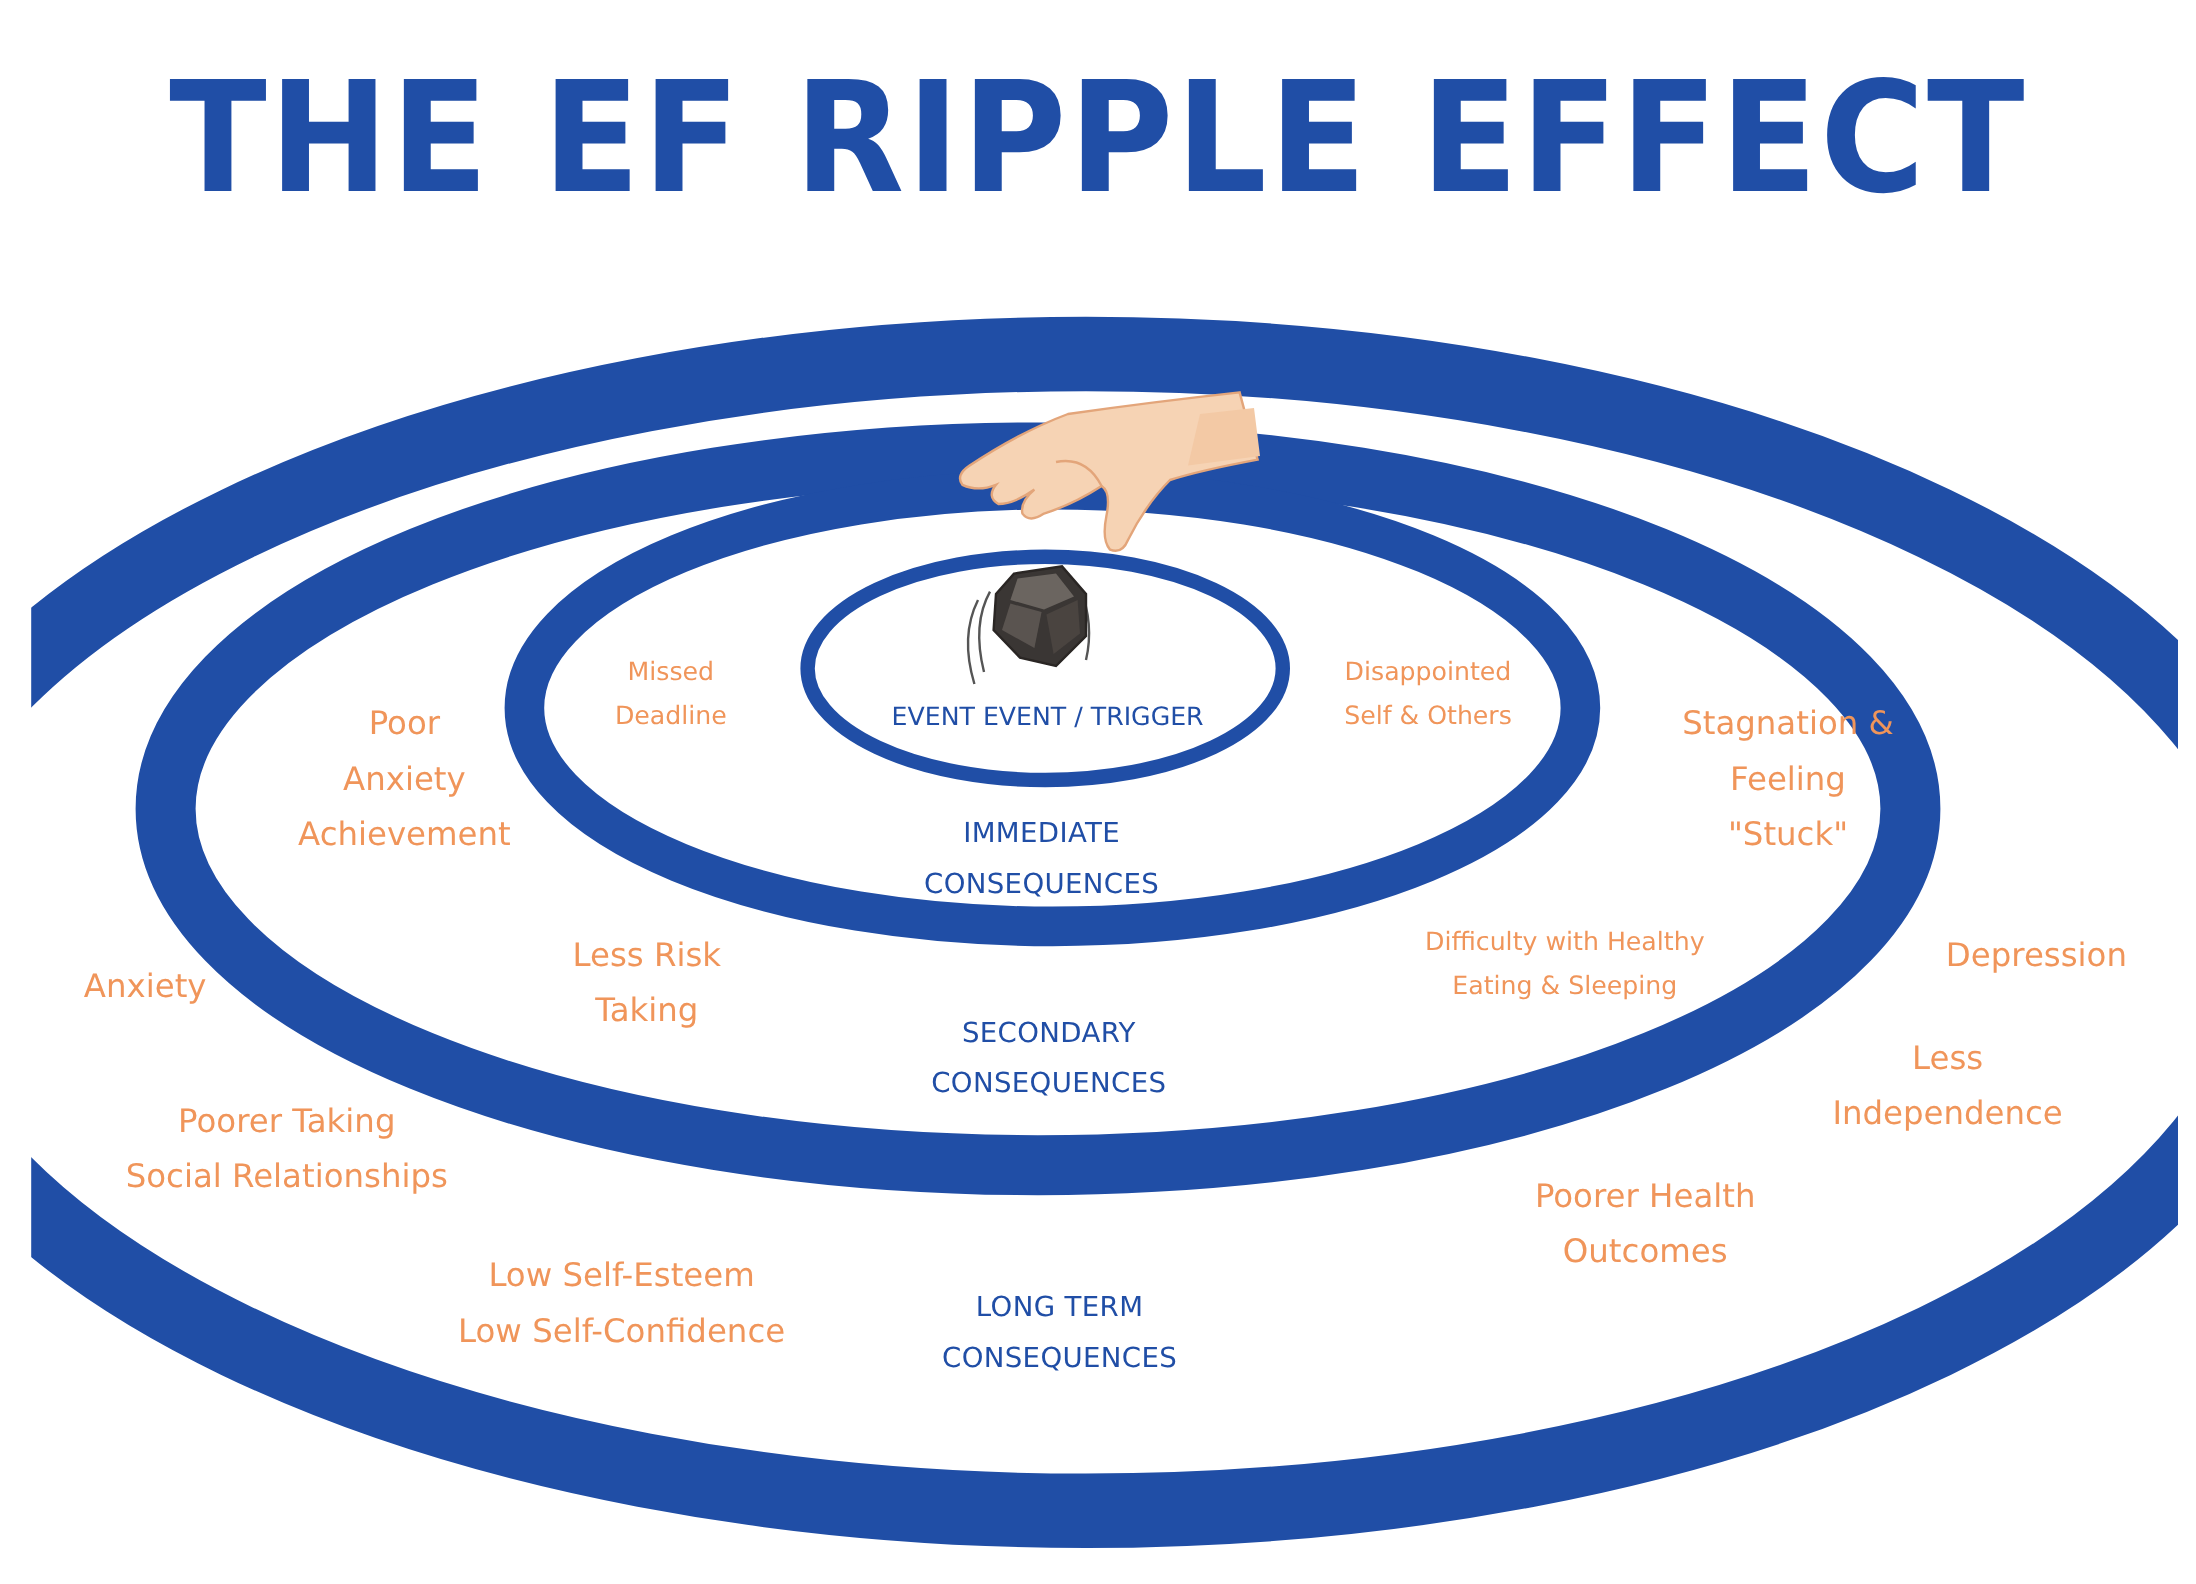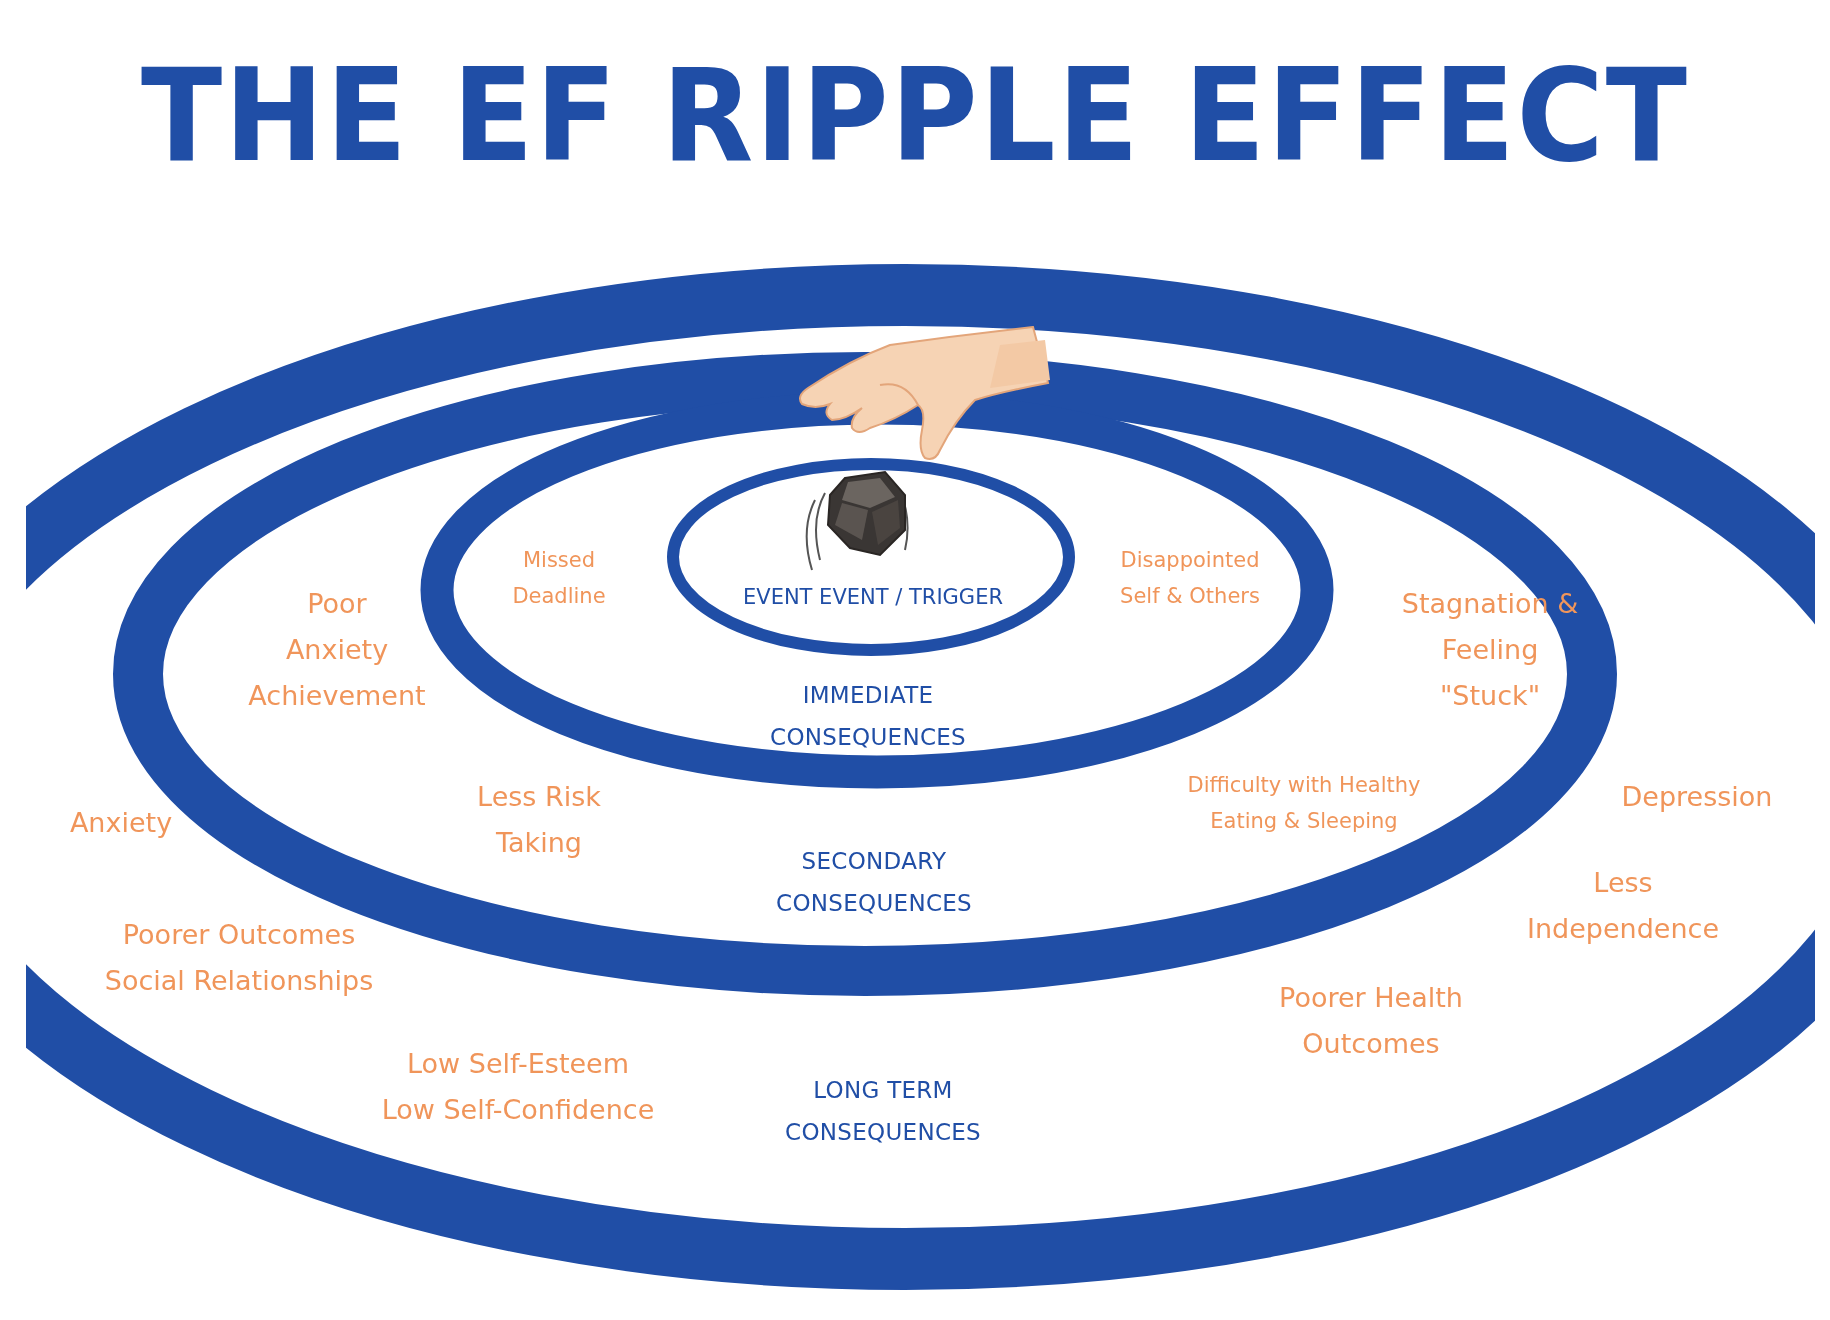--- a/index.html
+++ b/index.html
@@ -69,20 +69,20 @@
 <div class="lbl orange sz-m" style="left:1453px; top:650px;margin-left:37px;">Stagnation &amp;
 Feeling
 "Stuck"</div>
 <div class="lbl orange sz-m" style="left:539px; top:820px;">Less Risk
 Taking</div>
 <div class="lbl orange sz-s" style="left:1268px; top:803px;margin-left:36px;">Difficulty with Healthy
 Eating &amp; Sleeping</div>
 
 <div class="lbl orange sz-m" style="left:121px; top:823px;">Anxiety</div>
 <div class="lbl orange sz-m" style="left:1697px; top:797px;">Depression</div>
-<div class="lbl orange sz-m" style="left:239px; top:958px;">Poorer Outcomes
+<div class="lbl orange sz-m" style="left:239px; top:958px;">Poorer Taking
 Social Relationships</div>
 <div class="lbl orange sz-m" style="left:1600px; top:906px;margin-left:23px;">Less
 Independence</div>
 <div class="lbl orange sz-m" style="left:1371px; top:1021px;">Poorer Health
 Outcomes</div>
 <div class="lbl orange sz-m" style="left:518px; top:1087px;">Low Self-Esteem
 Low Self-Confidence</div>
 
 </body></html>

